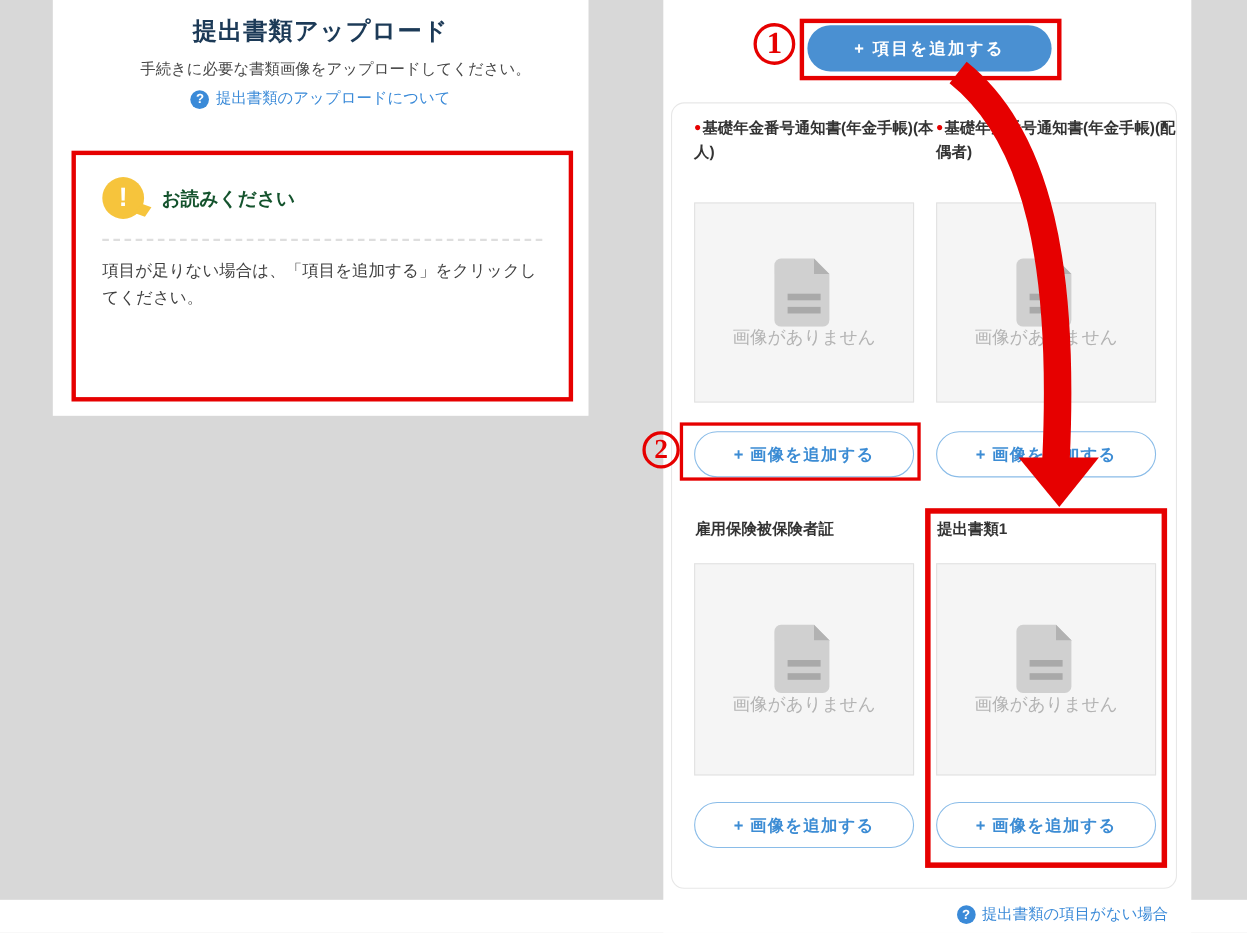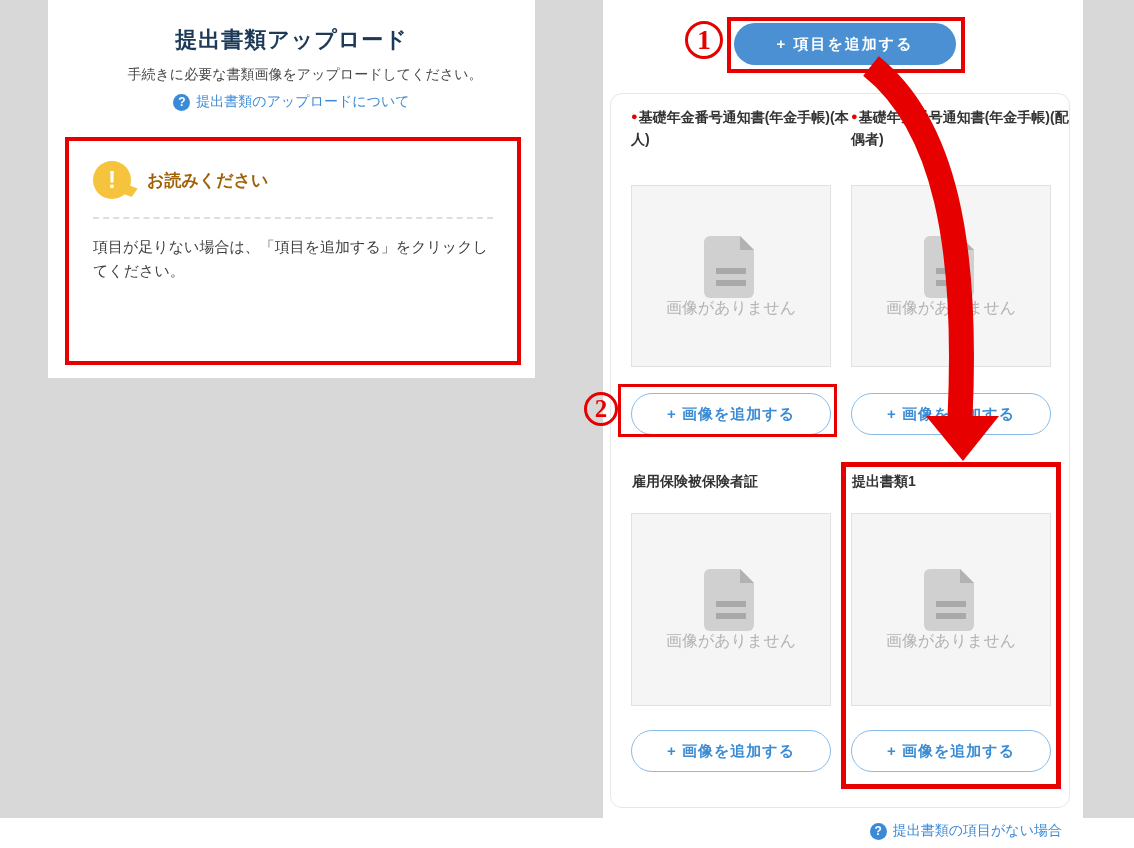--- a/index.html
+++ b/index.html
@@ -16,21 +16,21 @@
     background: #d8d8d8;
   }
 
   
   .left-panel {
     position: absolute; left: 48px; top: 0;
     width: 487px; height: 378px;
     background: #ffffff;
   }
   .lp-title {
-    margin-top: 25px;
+    margin-top: 13px;
     text-align: center;
     font-size: 22px; font-weight: bold;
     color: #1c3a57; letter-spacing: 1px;
   }
   .lp-sub {
     margin-top: 11px;
     text-align: center;
     font-size: 14px; color: #474747; margin-left: 27px;
   }
   .lp-help {
@@ -62,21 +62,21 @@
     display: flex; align-items: center; justify-content: center;
     flex: 0 0 auto;
   }
   .warn-icon::after {
     content: "";
     position: absolute; right: -4px; bottom: 3px;
     width: 10px; height: 10px;
     background: #f6c43c;
     transform: rotate(20deg) skew(-15deg);
   }
-  .notice-title { font-size: 17px; font-weight: bold; color: #a16207; }
+  .notice-title { font-size: 17px; font-weight: bold; color: #14532d; }
   .notice-divider {
     margin: 18px 0 16px 0;
     border-top: 2px dashed #dedede;
   }
   .notice-body { font-size: 15px; color: #3f3f3f; line-height: 1.6; }
 
   
   .right-panel {
     position: absolute; left: 603px; top: 0;
     width: 480px; height: 848px;

